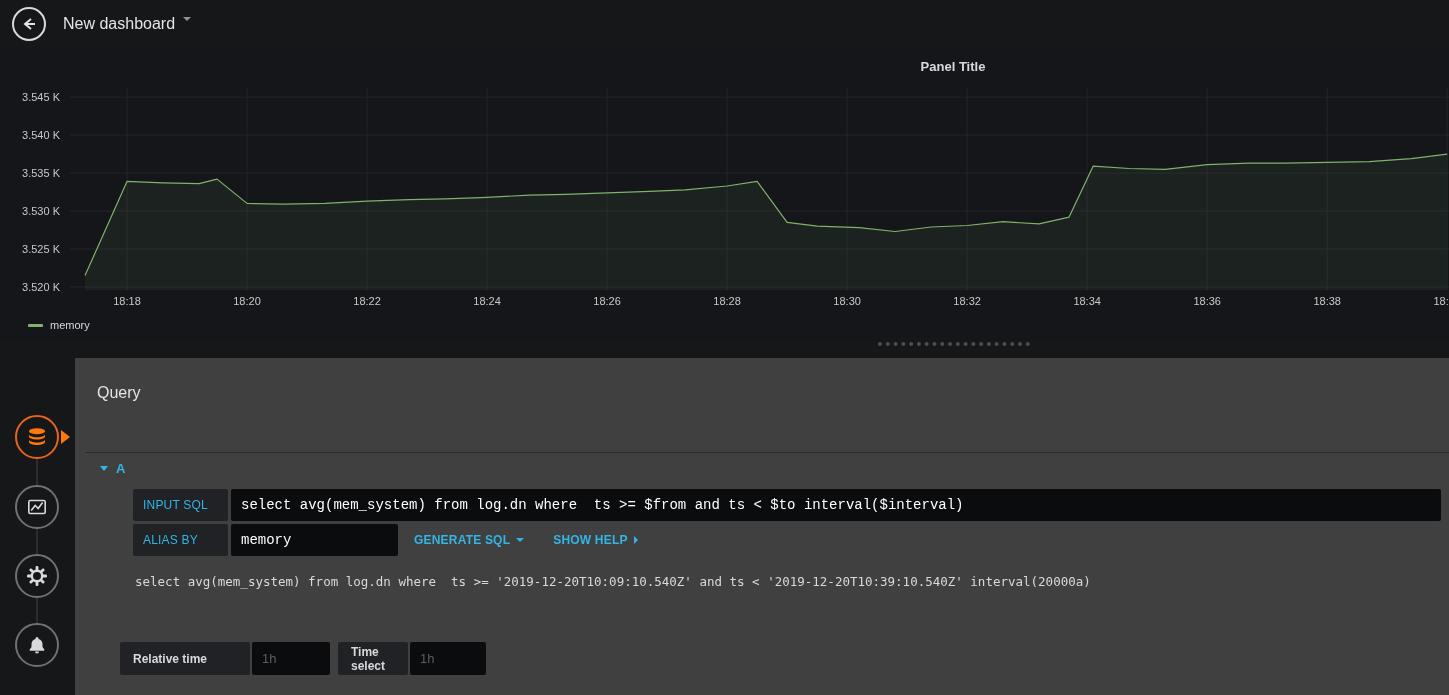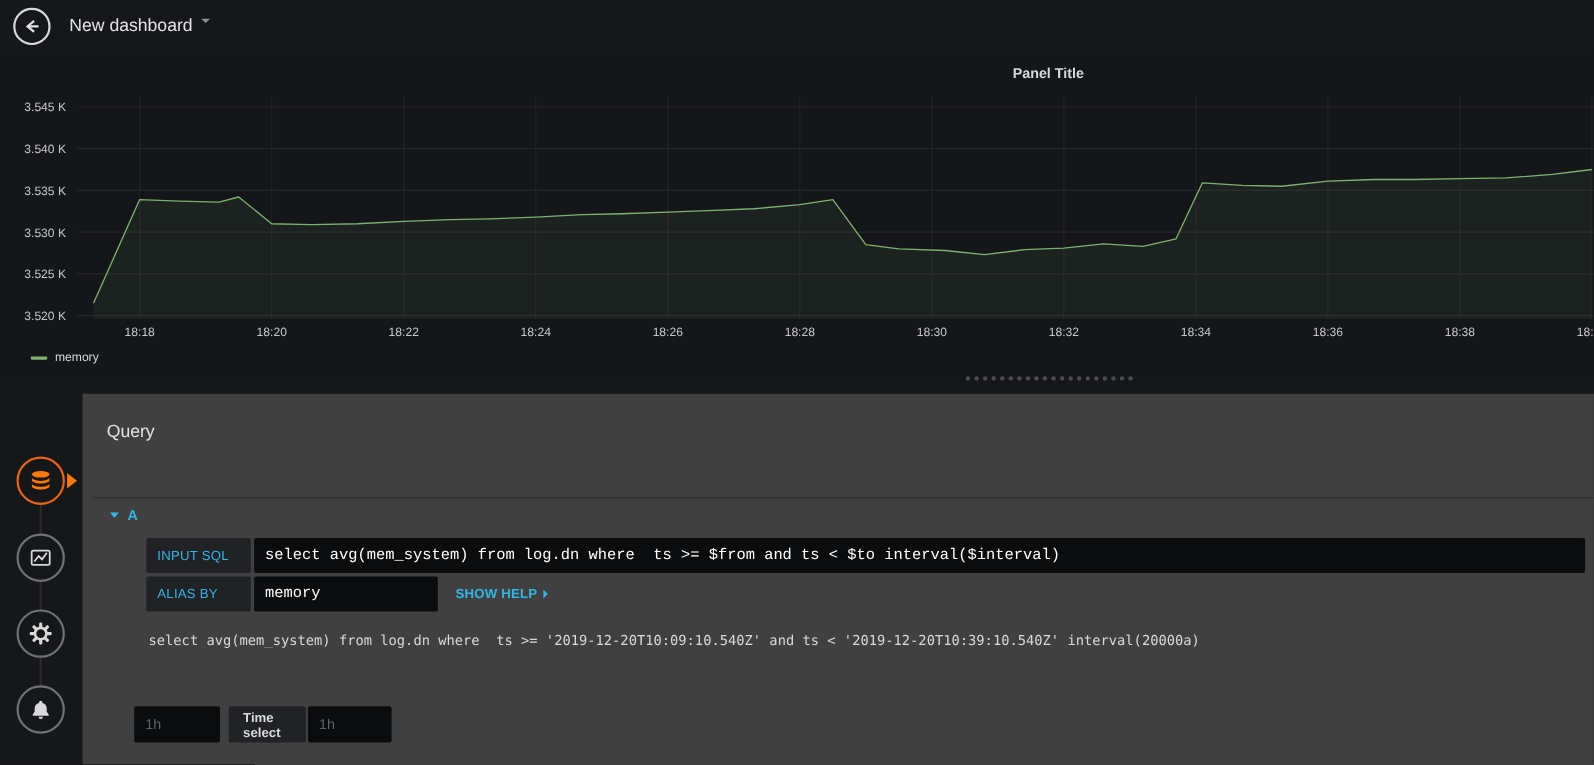--- a/index.html
+++ b/index.html
@@ -197,25 +197,30 @@
 
   <div class="q-row row-input-sql">
     <div class="form-label">INPUT SQL</div>
     <input class="form-input grow" type="text" value="select avg(mem_system) from log.dn where  ts &gt;= $from and ts &lt; $to interval($interval)" style="">
   </div>
 
   <div class="q-row row-alias">
     <div class="form-label">ALIAS BY</div>
     <input class="form-input alias-input" type="text" value="memory" style="">
     <button class="text-btn">
+      <span>GENERATE SQL</span>
+      <span class="caret-down"></span>
+    </button>
+    <button class="text-btn">
       <span>SHOW HELP</span>
       <span class="caret-right"></span>
     </button>
   </div>
 
   <div class="sql-preview">select avg(mem_system) from log.dn where  ts &gt;= '2019-12-20T10:09:10.540Z' and ts &lt; '2019-12-20T10:39:10.540Z' interval(20000a)</div>
 
   <div class="time-row">
+    <div class="time-label rel">Relative time</div>
     <input class="time-input rel" type="text" placeholder="1h" style="">
     <div class="time-label shift">Time select</div>
     <input class="time-input shift" type="text" placeholder="1h" style="">
   </div>
 </section>
 
 </body></html>

